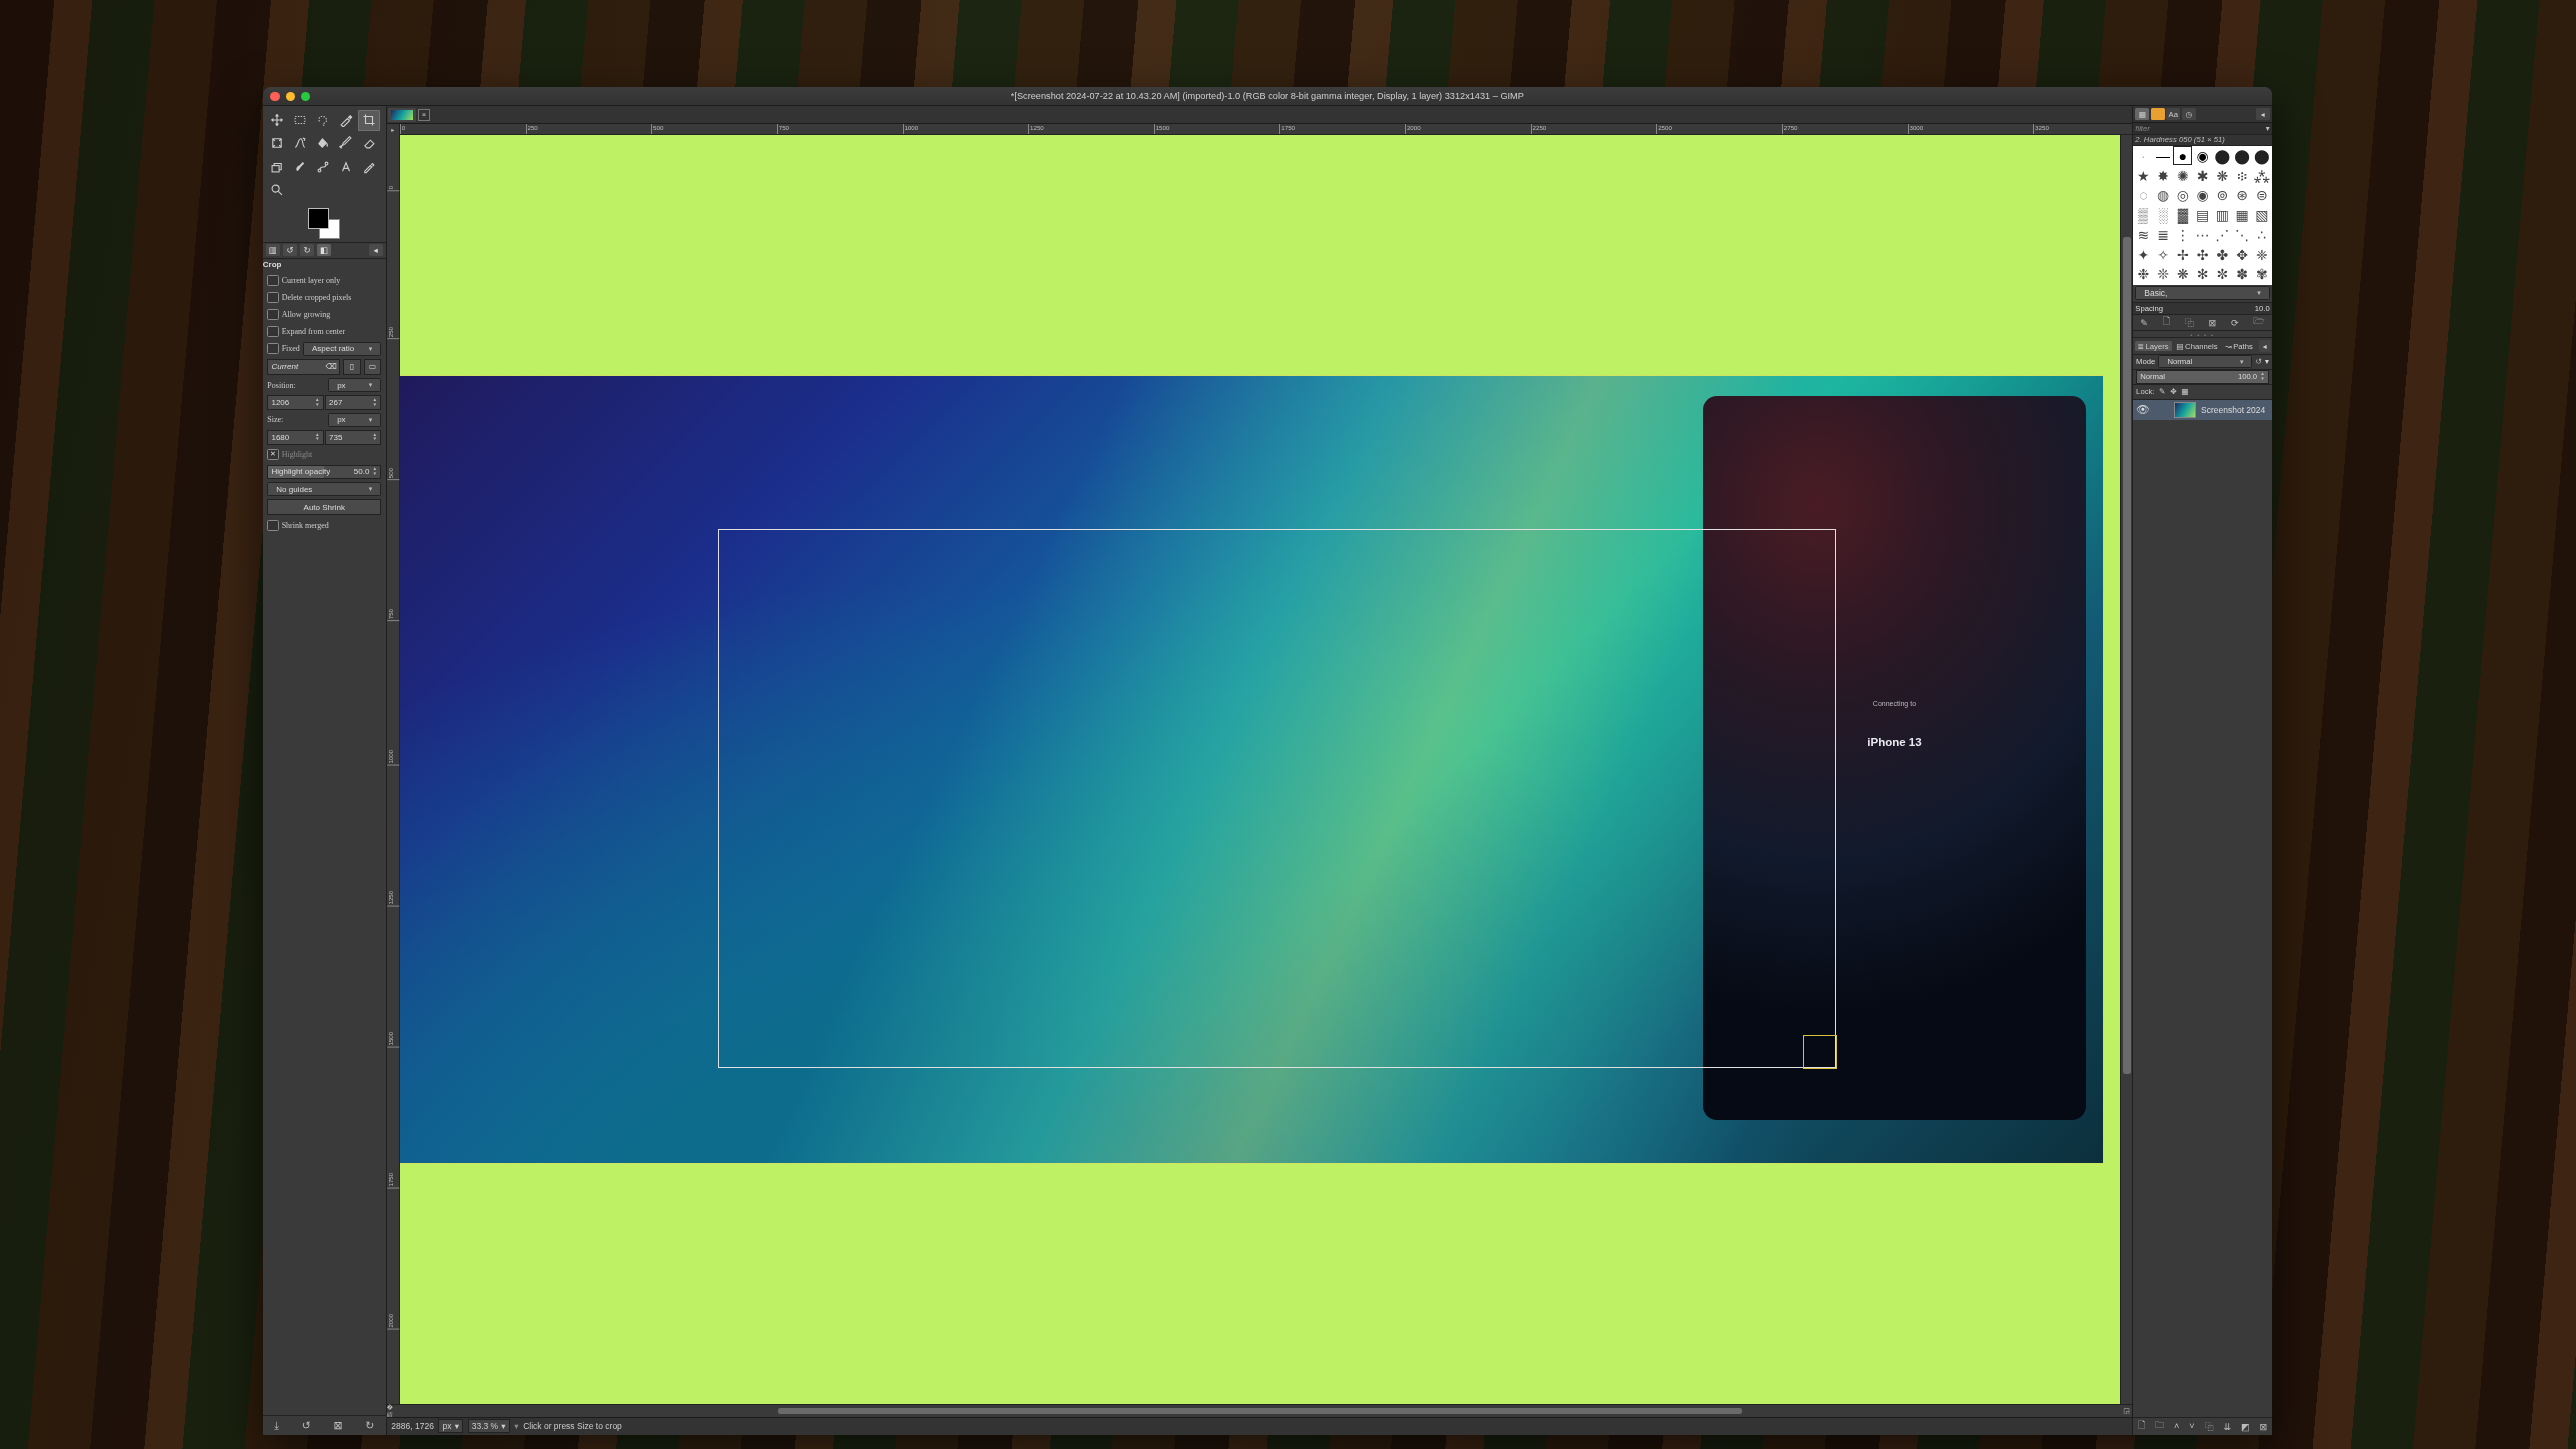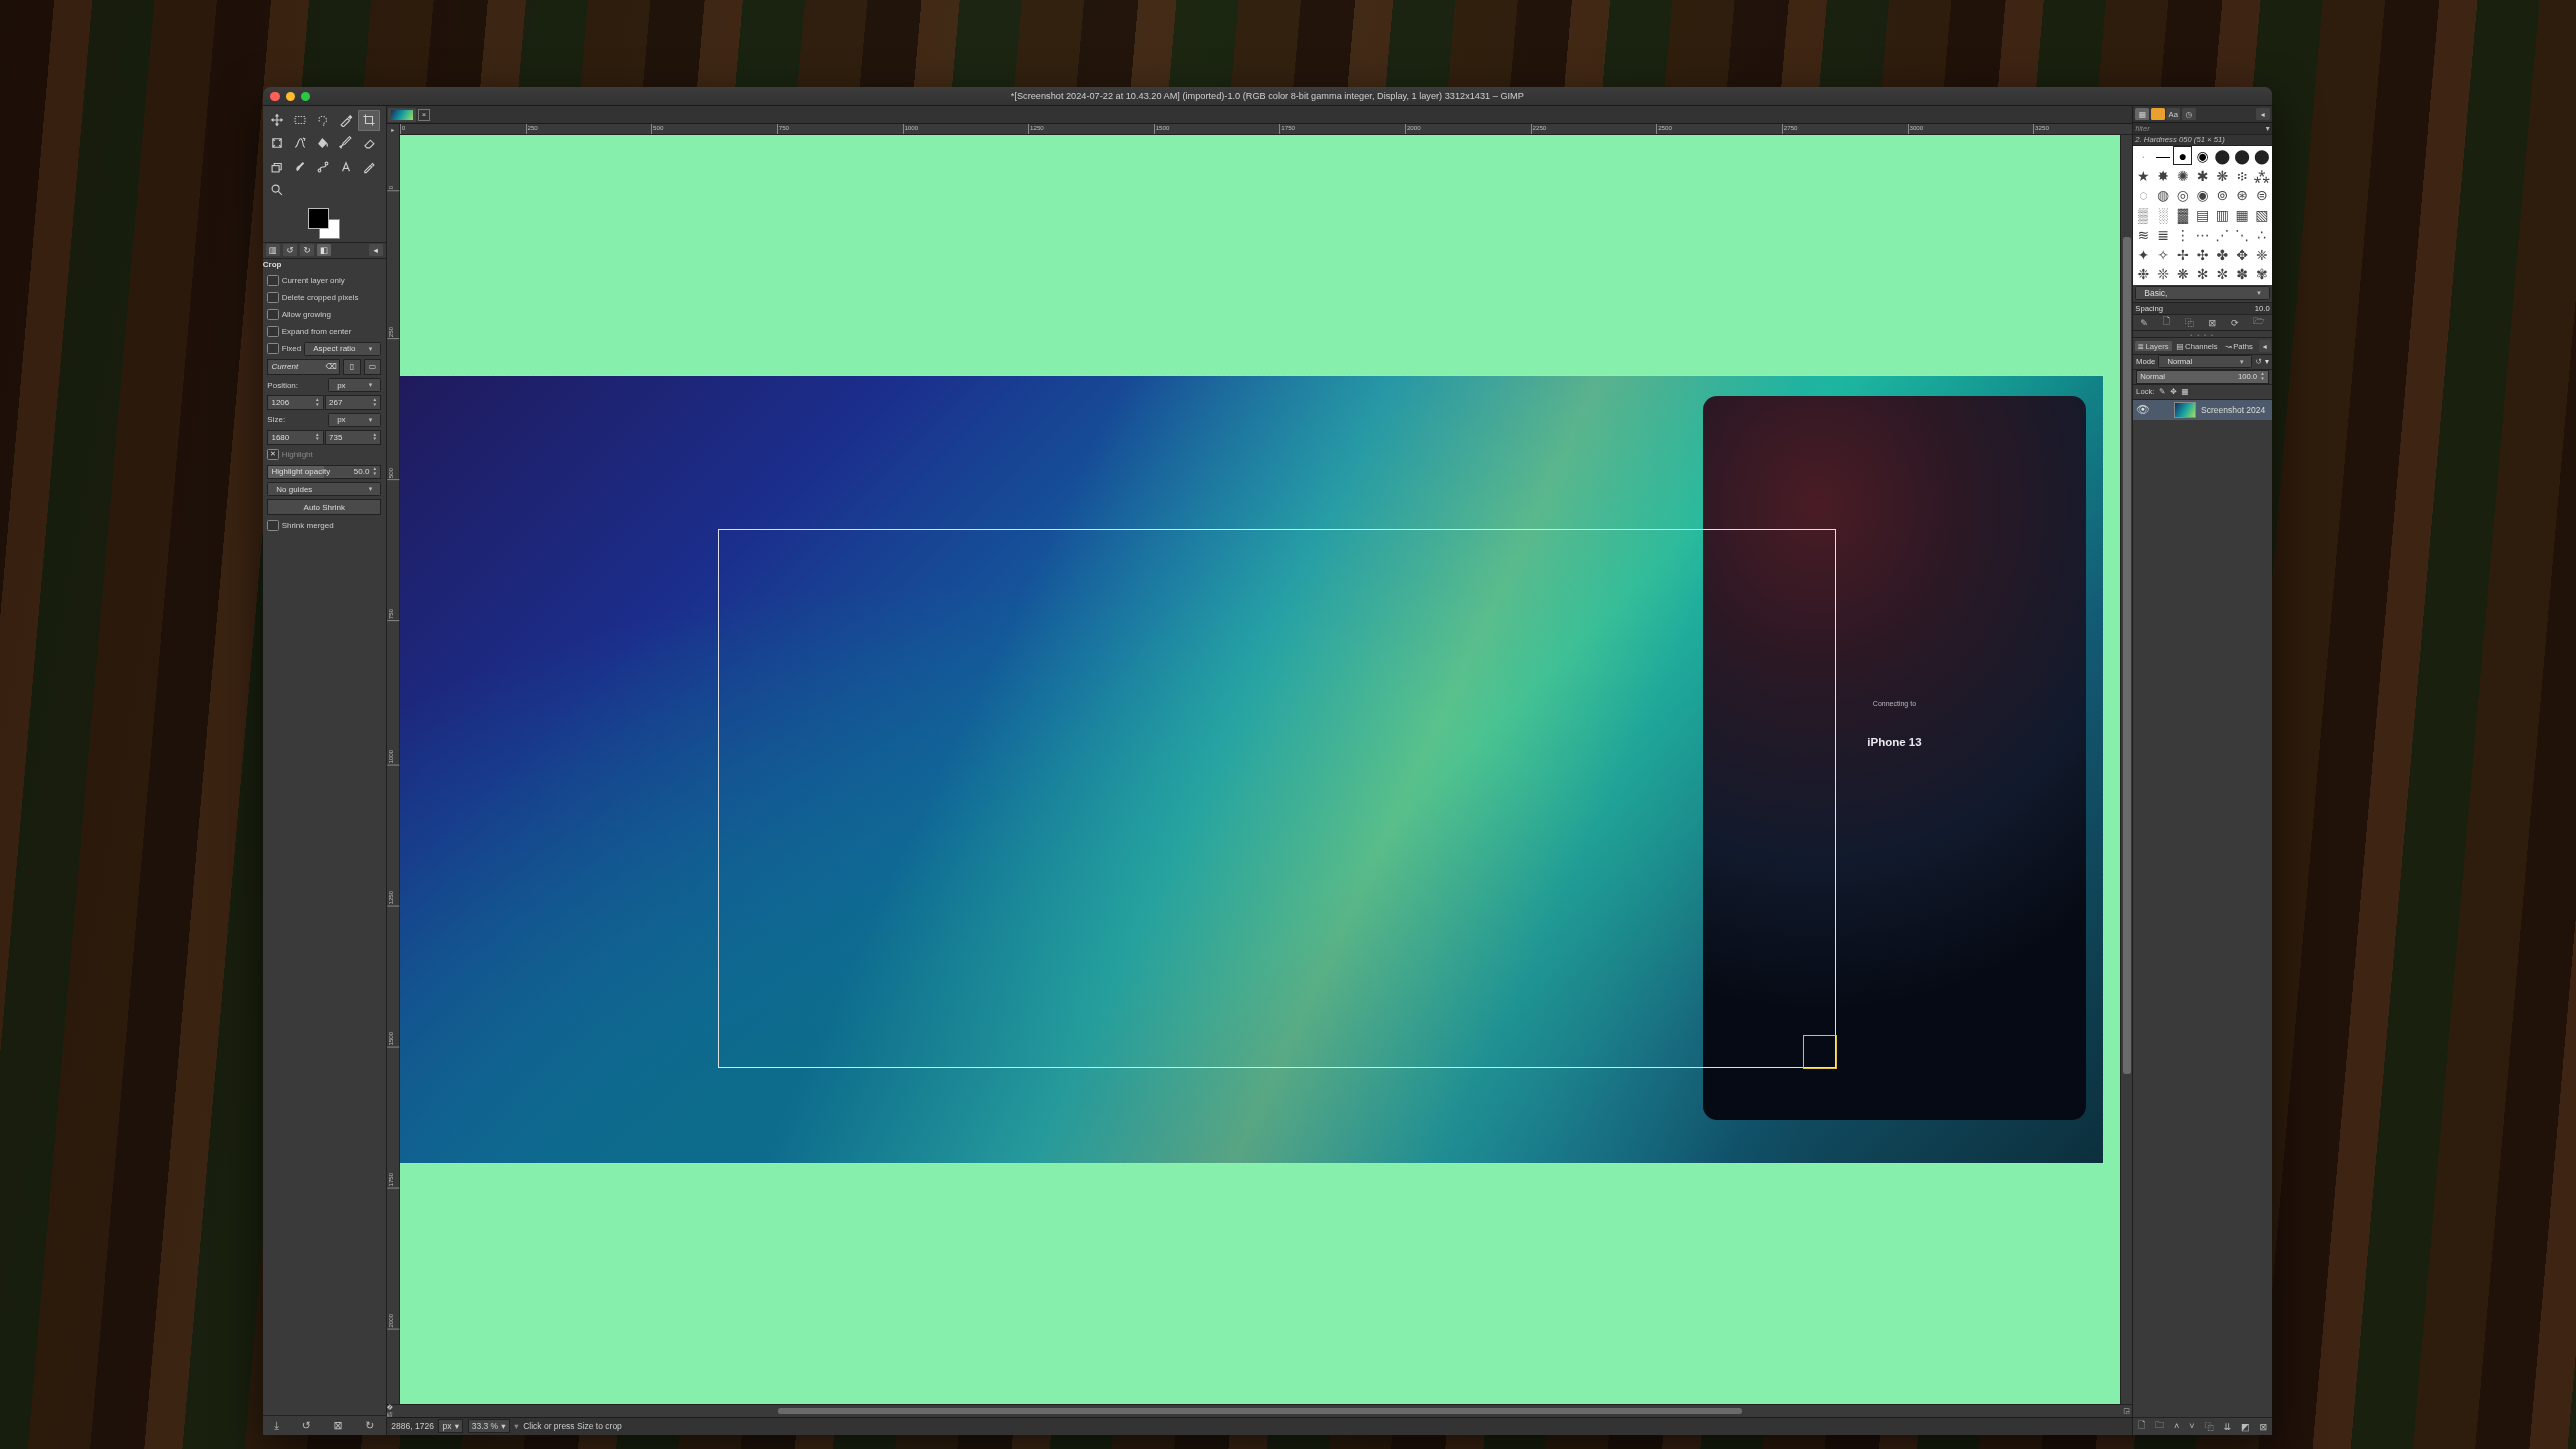--- a/index.html
+++ b/index.html
@@ -33,21 +33,21 @@
   .tool .fillsvg{fill:#ccc;stroke:none;}
   
   #swatch{position:relative;width:38px;height:32px;margin:4.6px auto 1.5px;}
   #fgsw{position:absolute;left:3.1px;top:0;width:18.5px;height:18.5px;background:#000;border:0.8px solid #bbb;}
   #bgsw{position:absolute;left:14px;top:10.8px;width:18.5px;height:18.5px;background:#fff;border:0.8px solid #888;}
   
   #tooloptions{flex:1;overflow:auto;font-size:8px;}
   #optabs{display:flex;gap:3.1px;padding:1.5px 3.1px;border-top:0.8px solid #222;border-bottom:0.8px solid #222;align-items:center;}
   #optabs .otab{width:14px;height:12.3px;background:#4a4a4a;border-radius:1.5px;display:flex;align-items:center;justify-content:center;}
   #optabs .otab.on{background:#5f5f5f;}
-  .lbl{color:#ccc;}
+  .lbl{color:#ccc;font-family:Liberation Serif, serif;}
   .sect{padding:0.8px 4.6px;}
   .hdr{font-weight:bold;color:#ddd;padding:1.5px 0;}
   .row{display:flex;align-items:center;gap:3.1px;margin:1.5px 0;min-height:14px;}
   .chk{width:9.2px;height:9.2px;border:0.8px solid #888;background:#333;border-radius:1.5px;flex:none;}
   .chk.on::after{content:"✕";color:#ddd;font-size:7px;display:block;text-align:center;line-height:7.7px;}
   .combo{flex:1;background:#4a4a4a;border:0.8px solid #222;border-radius:1.5px;height:12.3px;display:flex;align-items:center;justify-content:space-between;padding:0 8px;}
   .combo .car{font-size:7px;color:#bbb;}
   .numpair{display:flex;gap:1.5px;}
   .spin{flex:1;background:#4a4a4a;border:0.8px solid #222;height:12.3px;display:flex;align-items:center;padding:0 3.1px;position:relative;}
   .spin .sarr{position:absolute;right:1.5px;top:0;bottom:0;width:7.7px;display:flex;flex-direction:column;justify-content:center;font-size:4.6px;color:#bbb;line-height:4.6px;text-align:center;}
@@ -62,21 +62,21 @@
   .imgtab{height:14px;margin:1.5px;display:flex;align-items:center;gap:3.1px;background:#444;padding:0 3.1px;border-radius:1.5px;}
   .thumbA{width:21.6px;height:10.8px;background:linear-gradient(120deg,#1a2a66,#14a0a0,#a0e060);}
   .tabx{width:10.8px;height:10.8px;border:0.8px solid #777;display:flex;align-items:center;justify-content:center;font-size:7.7px;color:#ccc;}
   #rulerrow{display:flex;height:10.8px;}
   #corner{width:12.3px;height:10.8px;background:#3a3a3a;border-right:0.8px solid #222;border-bottom:0.8px solid #222;display:flex;align-items:center;justify-content:center;font-size:6.2px;color:#bbb;}
   #hruler{flex:1;background:#3a3a3a;border-bottom:0.8px solid #222;position:relative;font-size:6.2px;color:#bbb;overflow:hidden;}
   .htick{position:absolute;top:0;height:100%;border-left:0.8px solid #888;padding-left:0.8px;line-height:7.7px;}
   #canvasrow{flex:1;display:flex;min-height:0;}
   #vruler{width:12.3px;background:#3a3a3a;border-right:0.8px solid #222;position:relative;font-size:6.2px;color:#bbb;}
   .vtick{position:absolute;left:0;width:100%;border-top:0.8px solid #888;writing-mode:vertical-rl;transform:rotate(180deg);line-height:7.7px;padding-top:0.8px;}
-  #canvaswrap{flex:1;background:#86efac;position:relative;overflow:hidden;}
+  #canvaswrap{flex:1;background:#bef264;position:relative;overflow:hidden;}
   #vscroll{width:10.8px;background:#3a3a3a;border-left:0.8px solid #222;position:relative;}
   #hscrollrow{height:12.3px;display:flex;}
   #hscroll{flex:1;margin-left:12.3px;background:#3a3a3a;border-top:0.8px solid #222;position:relative;}
   .sthumb{position:absolute;background:#6a6a6a;border-radius:2.3px;}
   
   #img{position:absolute;left:0;top:19%;right:1%;height:62%;
     background:
       linear-gradient(115deg,rgba(25,35,110,0) 35%,rgba(60,200,170,.5) 48%,rgba(180,230,120,.45) 58%,rgba(60,200,170,.35) 68%,rgba(25,35,110,0) 82%),
       radial-gradient(ellipse at 30% 120%,#0d6b8c 0%,#0d6b8c 20%,transparent 55%),
       linear-gradient(135deg,#201a5c 0%,#1b2e8c 20%,#1266a0 40%,#0fae9c 58%,#135a74 78%,#0c2f3c 100%);

